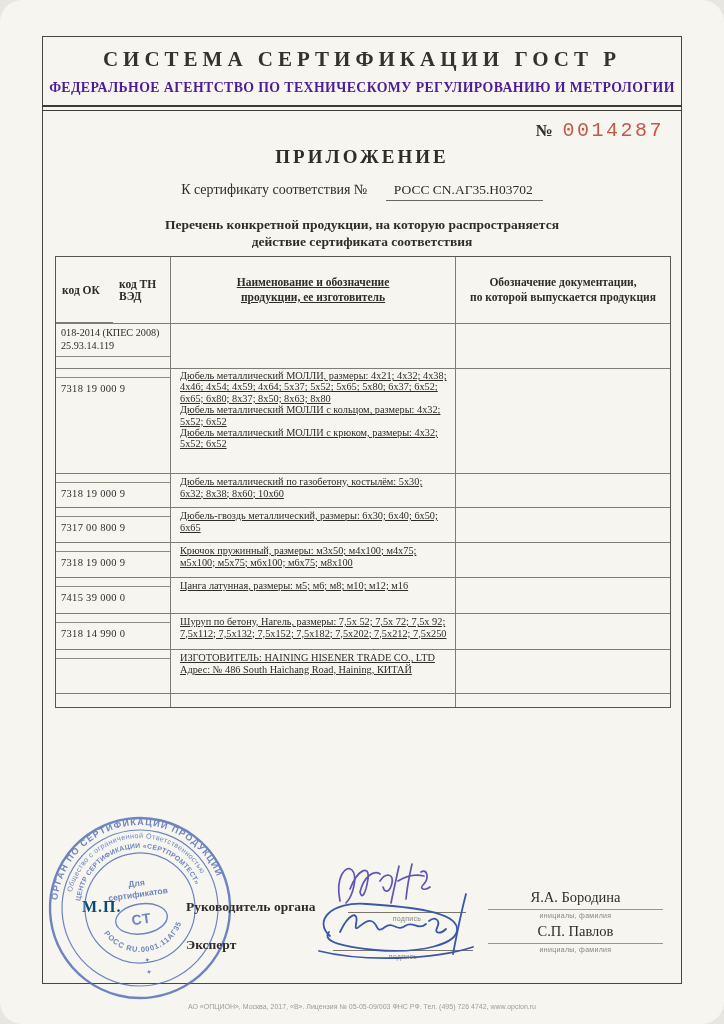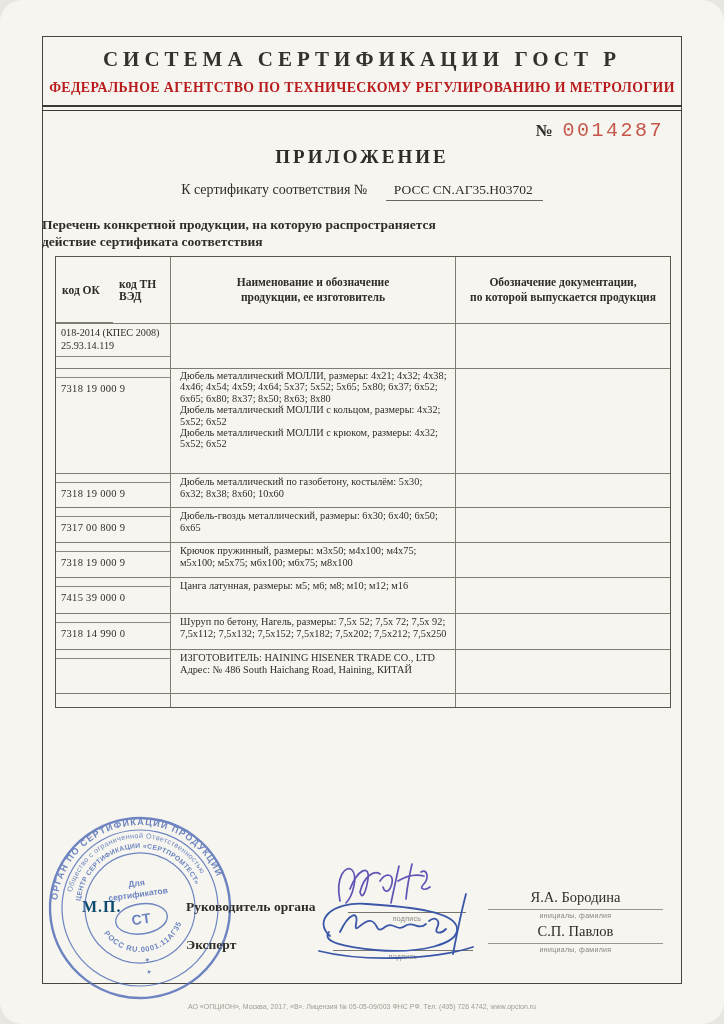--- a/index.html
+++ b/index.html
@@ -6,42 +6,42 @@
   .page{
     position:relative;width:724px;height:1024px;margin:0 auto;
     background:#f6f5f0;overflow:hidden;
     font-family:"Liberation Serif","DejaVu Serif",serif;color:#2f2d29;border-radius:22px;
   }
   .frame{position:absolute;left:42px;top:36px;width:640px;height:948px;
     border:1.5px solid #4a463f;box-sizing:border-box;}
   .sys-title{position:absolute;left:42px;top:47px;width:640px;text-align:center;
     font-weight:bold;font-size:21px;letter-spacing:5px;color:#34322d;}
   .agency{position:absolute;left:42px;top:80px;width:640px;text-align:center;
-    font-weight:bold;font-size:13.8px;letter-spacing:.4px;color:#b91c1c;}
+    font-weight:bold;font-size:13.8px;letter-spacing:.4px;color:#4c1d95;}
   .header-rule{position:absolute;left:42px;top:105px;width:640px;height:3px;
     border-top:2px solid #3d3a35;border-bottom:1px solid #3d3a35;box-sizing:content-box;}
   .form-number{position:absolute;right:60px;top:119px;white-space:nowrap;}
   .no-sign{font-size:17px;font-weight:bold;color:#34322d;margin-right:6px;}
   .no-digits{font-family:"Liberation Mono","DejaVu Sans Mono",monospace;
     font-size:20px;letter-spacing:2.5px;color:#c4574a;}
   .doc-title{position:absolute;left:42px;top:146px;width:640px;text-align:center;
     font-weight:bold;font-size:19px;letter-spacing:3px;}
   .cert-line{position:absolute;left:42px;top:182px;width:640px;text-align:center;font-size:14px;}
   .cert-no{display:inline-block;border-bottom:1px solid #6b675f;padding:0 10px 2px 8px;
     font-size:13.5px;margin-left:15px;}
-  .subtitle{position:absolute;left:42px;top:216px;width:640px;
+  .subtitle{position:absolute;left:42px;top:216px;width:640px;text-align:center;
     font-weight:bold;font-size:13.5px;line-height:17px;}
 
   
   .table{position:absolute;left:55px;top:256px;width:616px;
     border:1.2px solid #5a564e;box-sizing:border-box;background:transparent;}
   .t-row{display:flex;border-top:1px solid #807c74;box-sizing:border-box;}
   .t-row:first-child{border-top:none;}
   .c1{width:115px;border-right:1px solid #807c74;box-sizing:border-box;overflow:hidden;}
-  .c2{width:285px;border-right:1px solid #807c74;box-sizing:border-box;overflow:hidden;}
+  .c2{width:285px;border-right:1px solid #807c74;box-sizing:border-box;overflow:hidden;text-decoration:underline;}
   .c3{flex:1;box-sizing:border-box;}
   .t-head{height:66px;}
   .head-c1{display:flex;}
   .head-c1-top,.head-c1-bot{flex:1;display:flex;align-items:center;padding-left:6px;
     font-size:11.5px;font-weight:bold;}
   .head-c1-top{border-bottom:1px solid #807c74;}
   .head-mid{display:flex;align-items:center;justify-content:center;text-align:center;
     white-space:pre-line;font-size:11.5px;line-height:1.32;font-weight:bold;}
   .rA{height:45px;} .rB{height:105px;} .rC{height:34px;} .rD{height:35px;}
   .rE{height:35px;} .rF{height:36px;} .rG{height:36px;} .rH{height:44px;} .rI{height:14px;}

